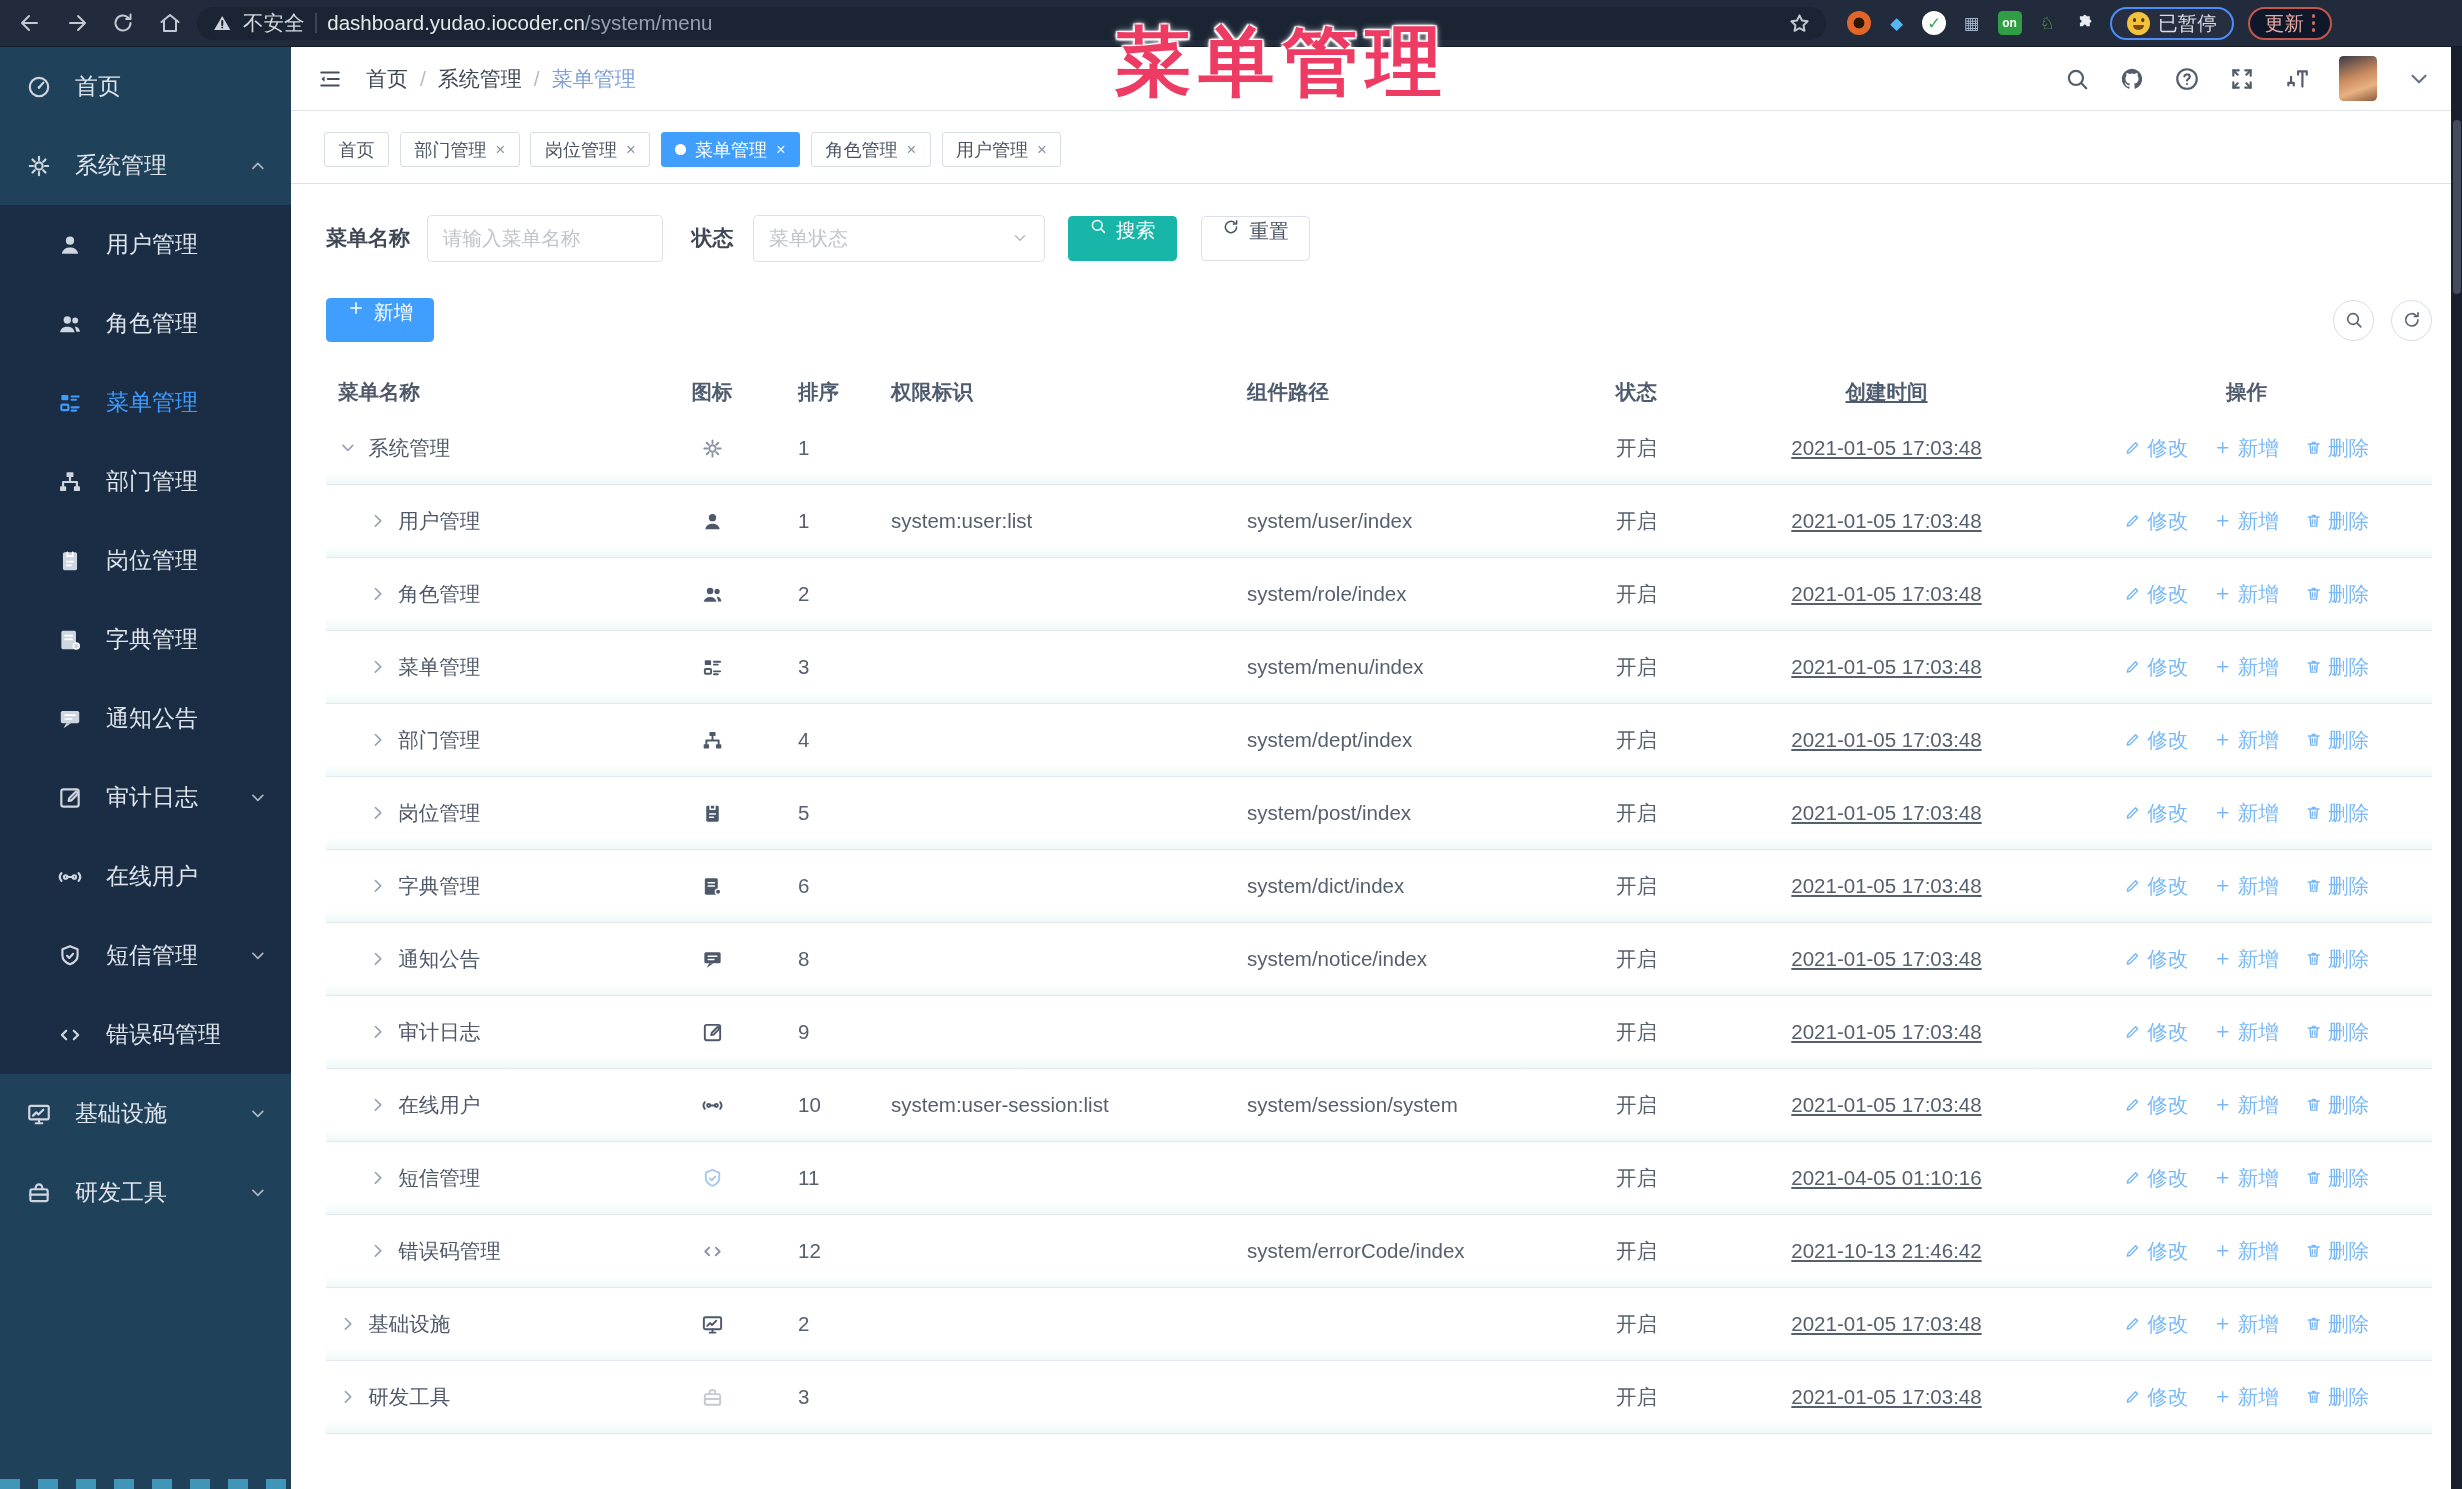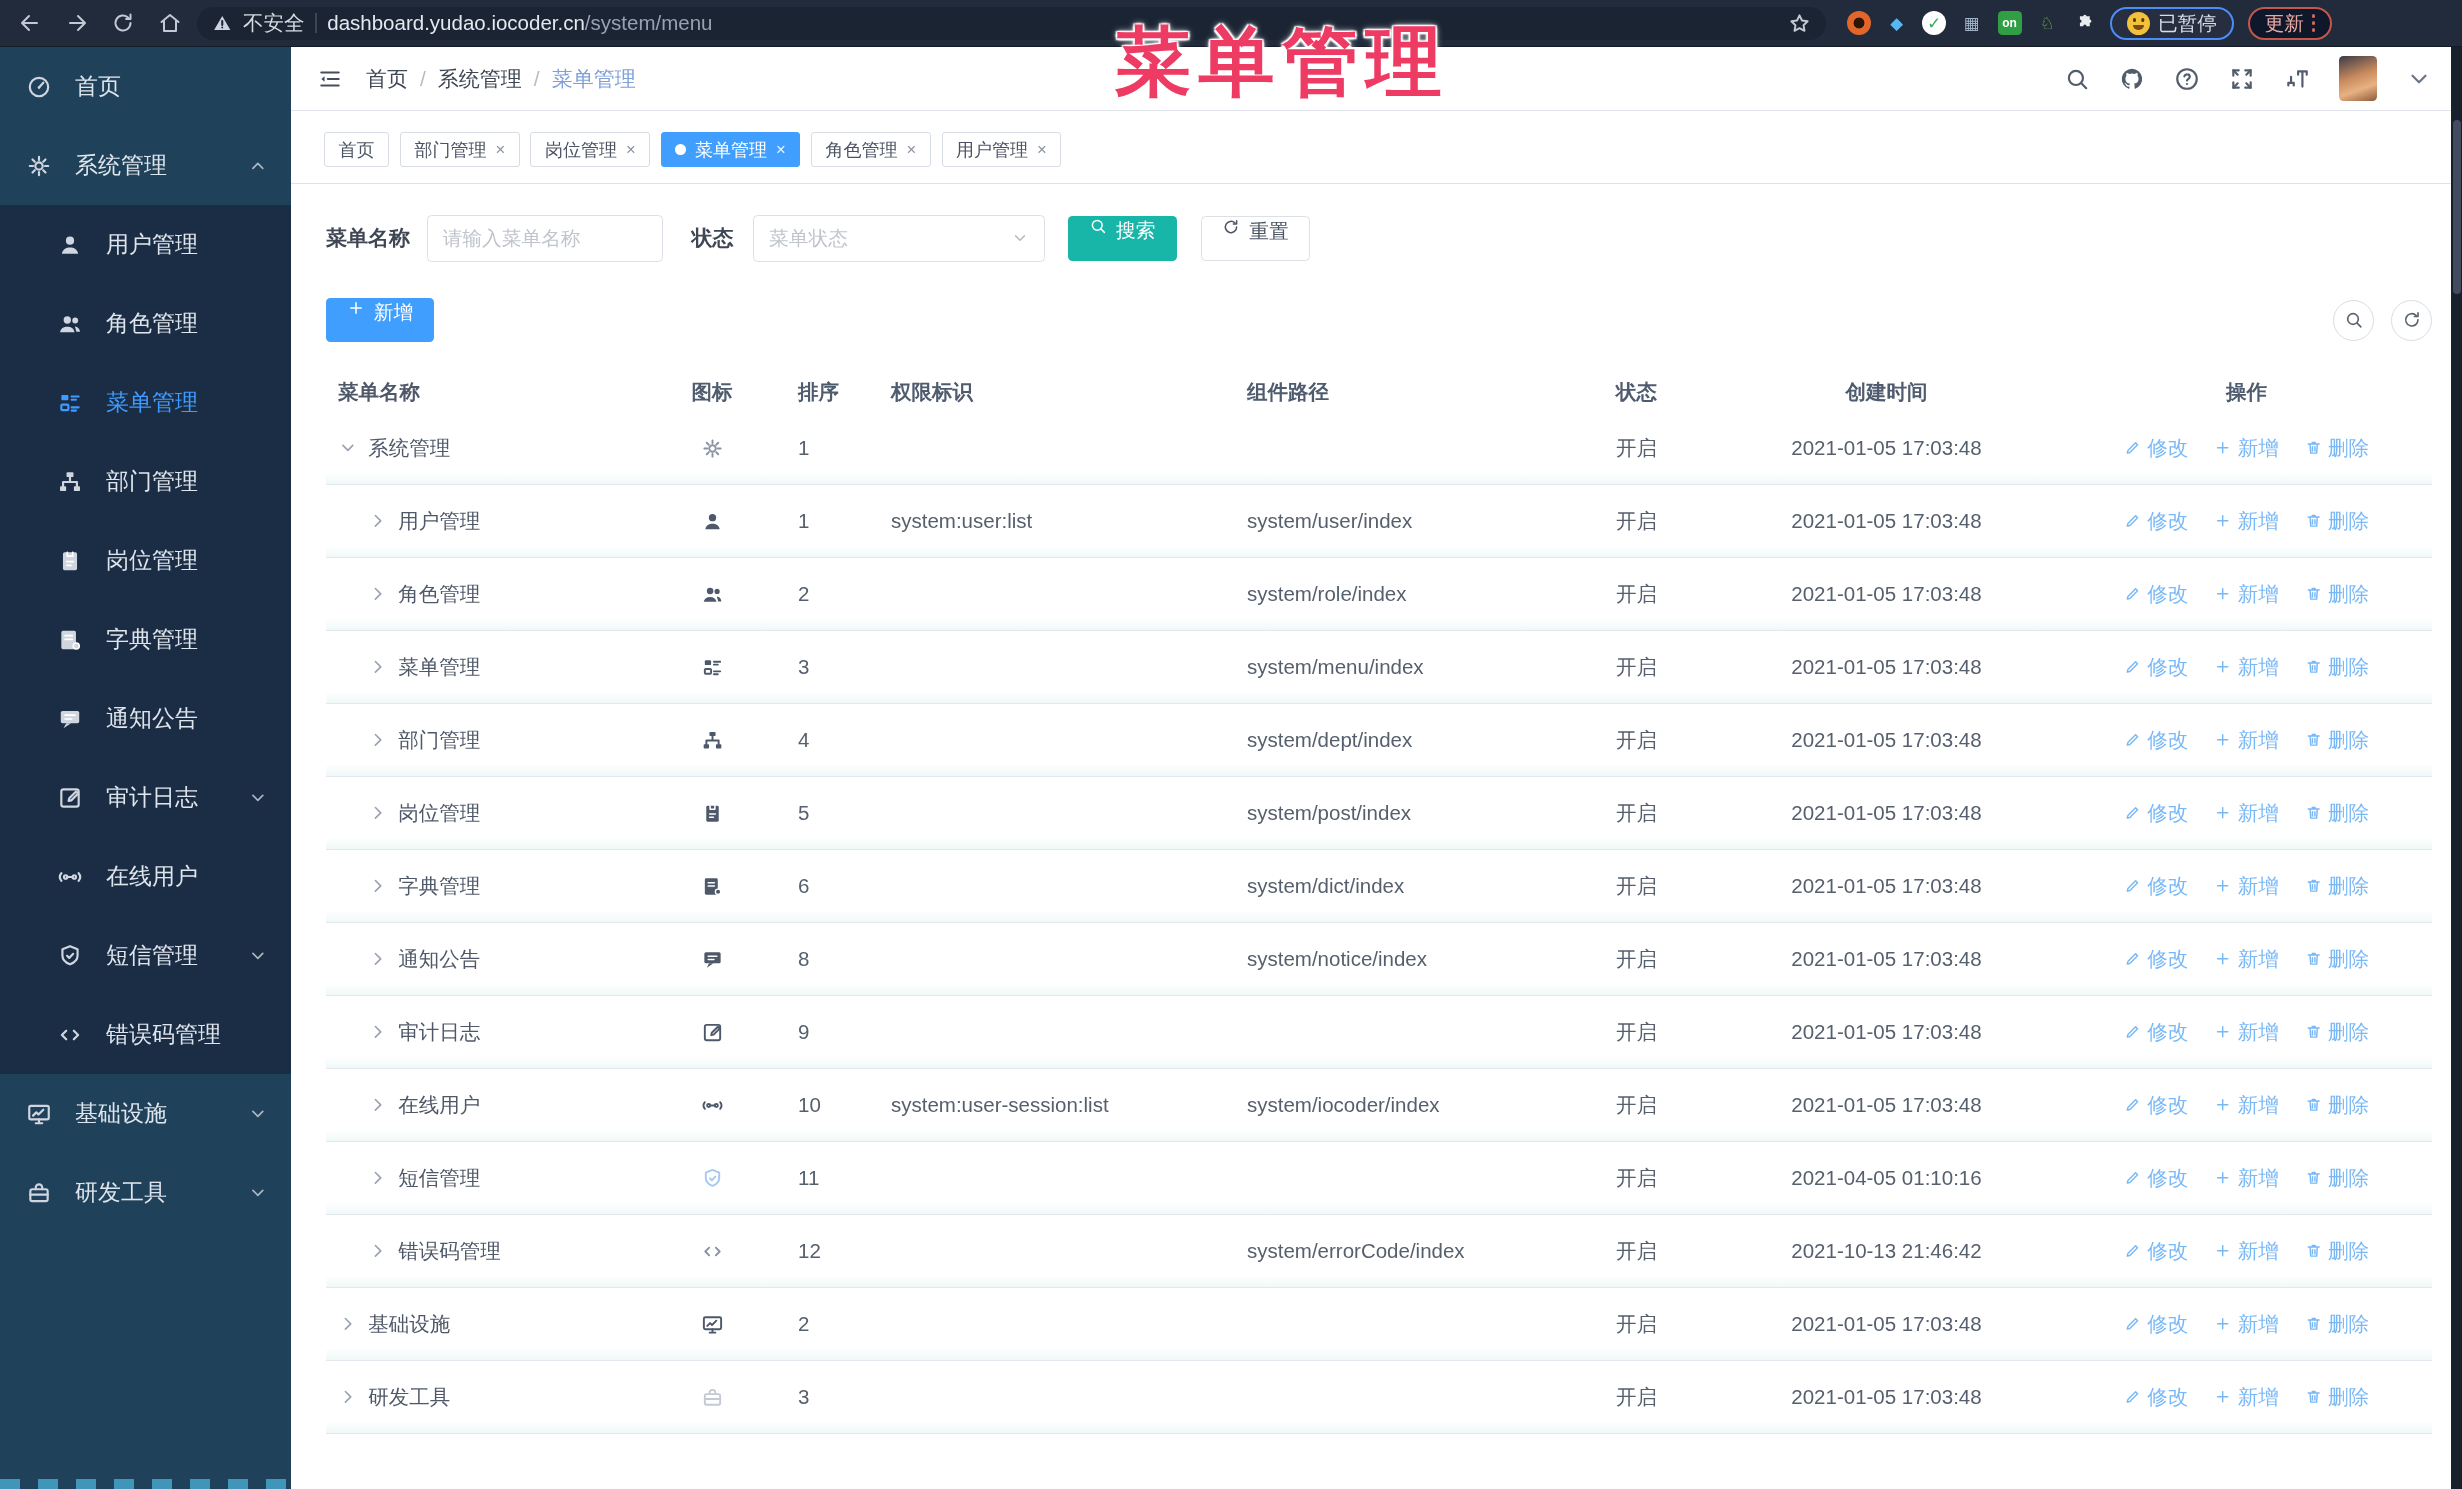--- a/index.html
+++ b/index.html
@@ -93,21 +93,21 @@
   .thead{height:41px;font-size:20.5px;color:#4f5b6e;font-weight:600;}
   .trow{height:73px;font-size:20.5px;color:#565f6d;
     background:linear-gradient(to bottom,#ffffff calc(100% - 12px),#f0f9f8);
     border-bottom:1.5px solid #e3e8ee;box-sizing:border-box;}
   .col-name{width:333px;flex:0 0 auto;display:flex;align-items:center;padding-left:12px;box-sizing:border-box;color:#4f5869;}
   .col-icon{width:106px;flex:0 0 auto;display:flex;justify-content:center;}
   .col-sort{width:91px;flex:0 0 auto;padding-left:33px;box-sizing:border-box;}
   .col-perm{width:356px;flex:0 0 auto;padding-left:35px;box-sizing:border-box;}
   .col-path{width:371px;flex:0 0 auto;padding-left:35px;box-sizing:border-box;}
   .col-status{width:129px;flex:0 0 auto;padding-left:33px;box-sizing:border-box;}
-  .col-date{width:349px;flex:0 0 auto;text-align:center;}
+  .col-date{width:349px;flex:0 0 auto;text-align:center;text-decoration:underline;}
   .col-actions{flex:1;display:flex;justify-content:center;gap:26px;}
   .expander{font-size:19.7px;color:#98a2b2;display:flex;margin-right:10.6px;flex:0 0 auto;}
   .lvl1 .expander{margin-left:30px;}
   .row-ic{font-size:23px;color:#4e586b;display:flex;}
   .row-ic.tone-light{color:#8a93a3;}
   .row-ic.tone-blue{color:#a8c8f0;}
   .row-ic.tone-faint{color:#c3cad4;}
   .alink{color:#79b8f7;display:flex;align-items:center;gap:6px;cursor:pointer;font-size:20.5px;}
   .alink .ic{font-size:17.4px;}
   
@@ -986,21 +986,21 @@
                   <svg viewBox="0 0 24 24" fill="none" stroke="currentColor" stroke-width="2" stroke-linecap="round" stroke-linejoin="round">
                     <path d="M4 8.5c-1.8 2.2-1.8 4.8 0 7M20 8.5c1.8 2.2 1.8 4.8 0 7"></path>
                     <circle cx="8" cy="12" r="1.6"></circle>
                     <circle cx="16" cy="12" r="1.6"></circle>
                     <path d="M9.6 12h4.8"></path>
                   </svg>
                 </span>
               </div>
               <div class="col-sort">10</div>
               <div class="col-perm">system:user-session:list</div>
-              <div class="col-path">system/iocoder/index</div>
+              <div class="col-path">system/session/system</div>
               <div class="col-status">开启</div>
               <div class="col-date">2021-01-05 17:03:48</div>
               <div class="col-actions">
                 <span class="alink">
                   <span class=" ic">
                     <svg viewBox="0 0 24 24" fill="none" stroke="currentColor" stroke-width="2" stroke-linecap="round" stroke-linejoin="round">
                       <path d="m4.5 19.5.9-3.6L16 5.3l2.7 2.7L8.1 18.6l-3.6.9z"></path>
                     </svg>
                   </span>
                   <span>修改</span>

